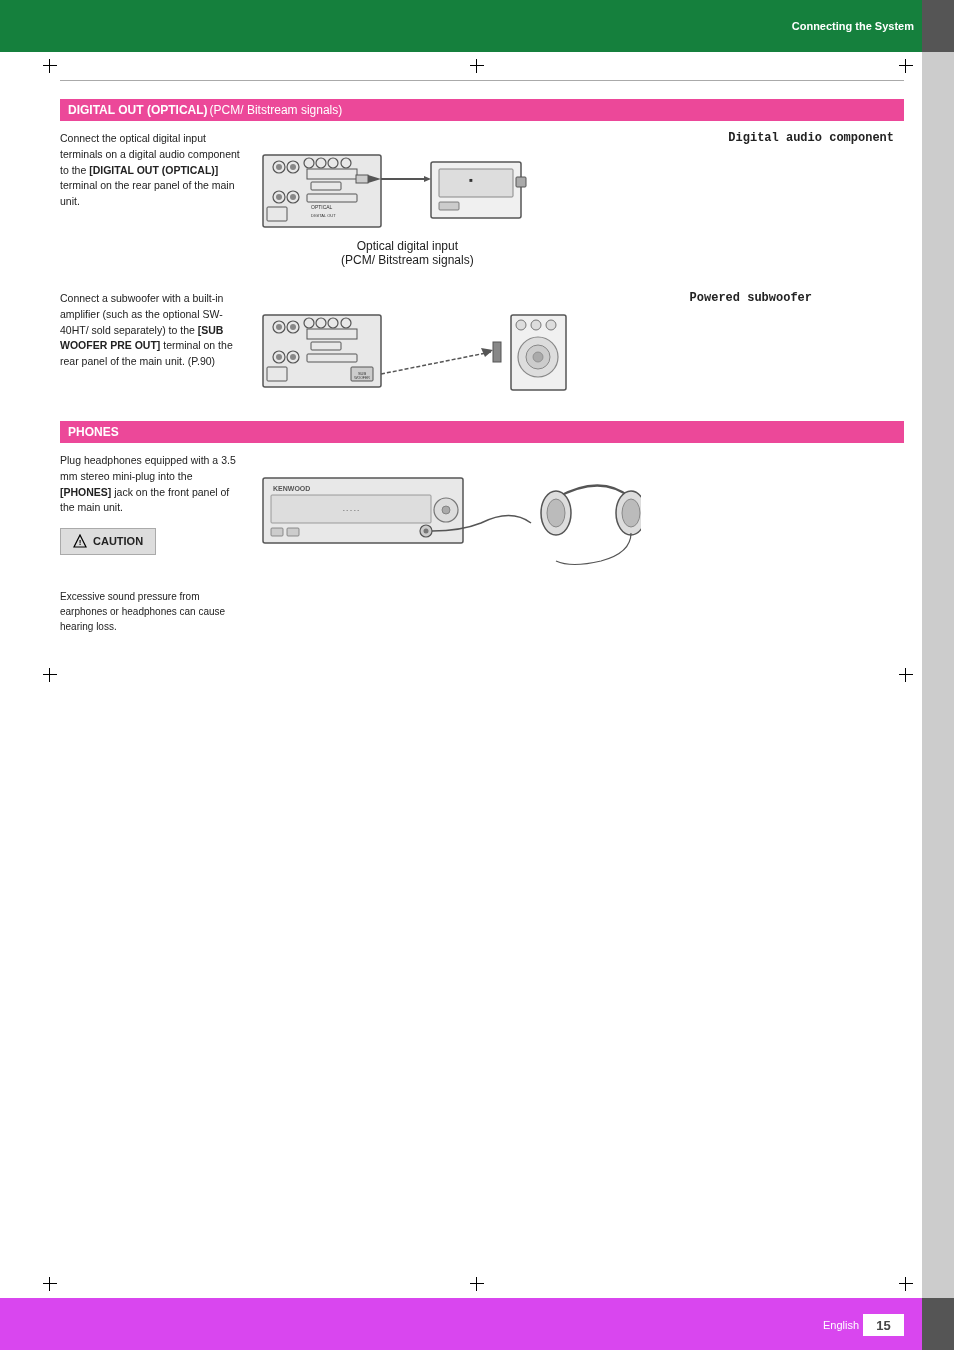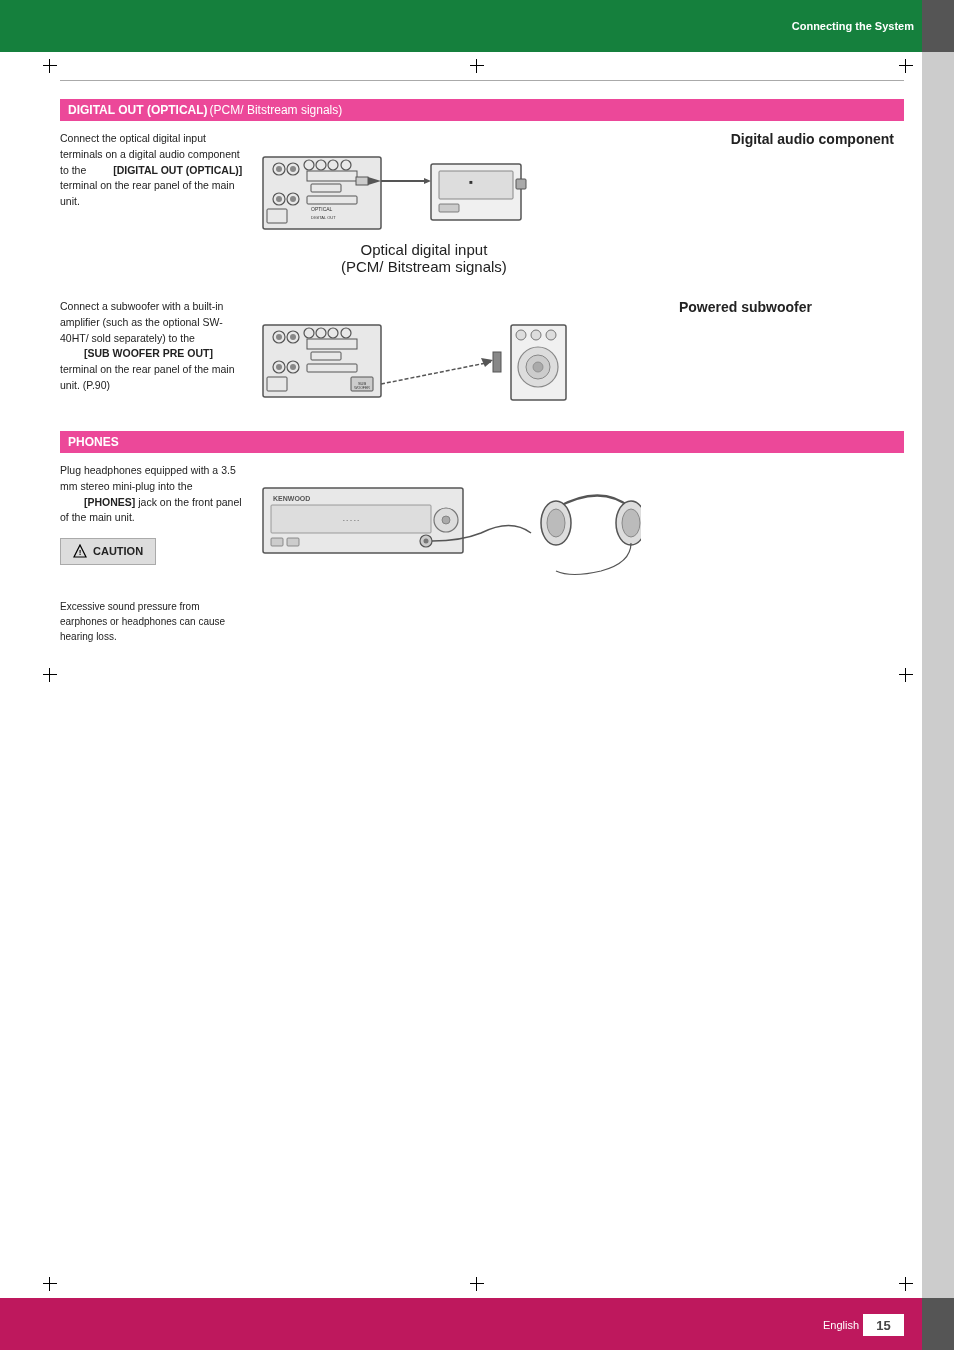--- a/index.html
+++ b/index.html
@@ -43,21 +43,21 @@
       font-weight: bold;
     }
 
     
     .footer-bar {
       position: absolute;
       bottom: 0;
       left: 0;
       right: 0;
       height: 52px;
-      background: #be185d;
+      background: #d946ef;
     }
     .footer-right-stripe {
       position: absolute;
       bottom: 0;
       right: 0;
       width: 32px;
       height: 52px;
       background: #555;
     }
     .footer-page-info {
@@ -179,21 +179,20 @@
       width: 185px;
       font-size: 10.5px;
       line-height: 1.5;
       color: #222;
     }
     .section-text p {
       margin-bottom: 6px;
     }
     .section-text strong {
       font-weight: bold;
-      margin-left: 24px;
     }
     .section-diagram {
       flex: 1;
       position: relative;
       min-height: 80px;
     }
 
     
     .divider {
       height: 1px;
@@ -231,28 +230,29 @@
       margin-top: 26px;
     }
 
     
     .diag-wrap {
       display: flex;
       flex-direction: column;
       align-items: flex-start;
     }
     .diag-top-label {
-      font-size: 14px;
+      font-size: 12px;
       font-weight: bold;
       align-self: flex-end;
       margin-bottom: 2px;
       margin-right: 10px;
+      font-family: Liberation Mono, monospace;
     }
     .diag-bottom-label {
-      font-size: 15px;
+      font-size: 12px;
       text-align: center;
       margin-top: 2px;
       margin-left: 80px;
     }
   </style>
 </head>
 <body>
 
 <div class="header-bar">
   <div class="header-right-stripe"></div>

